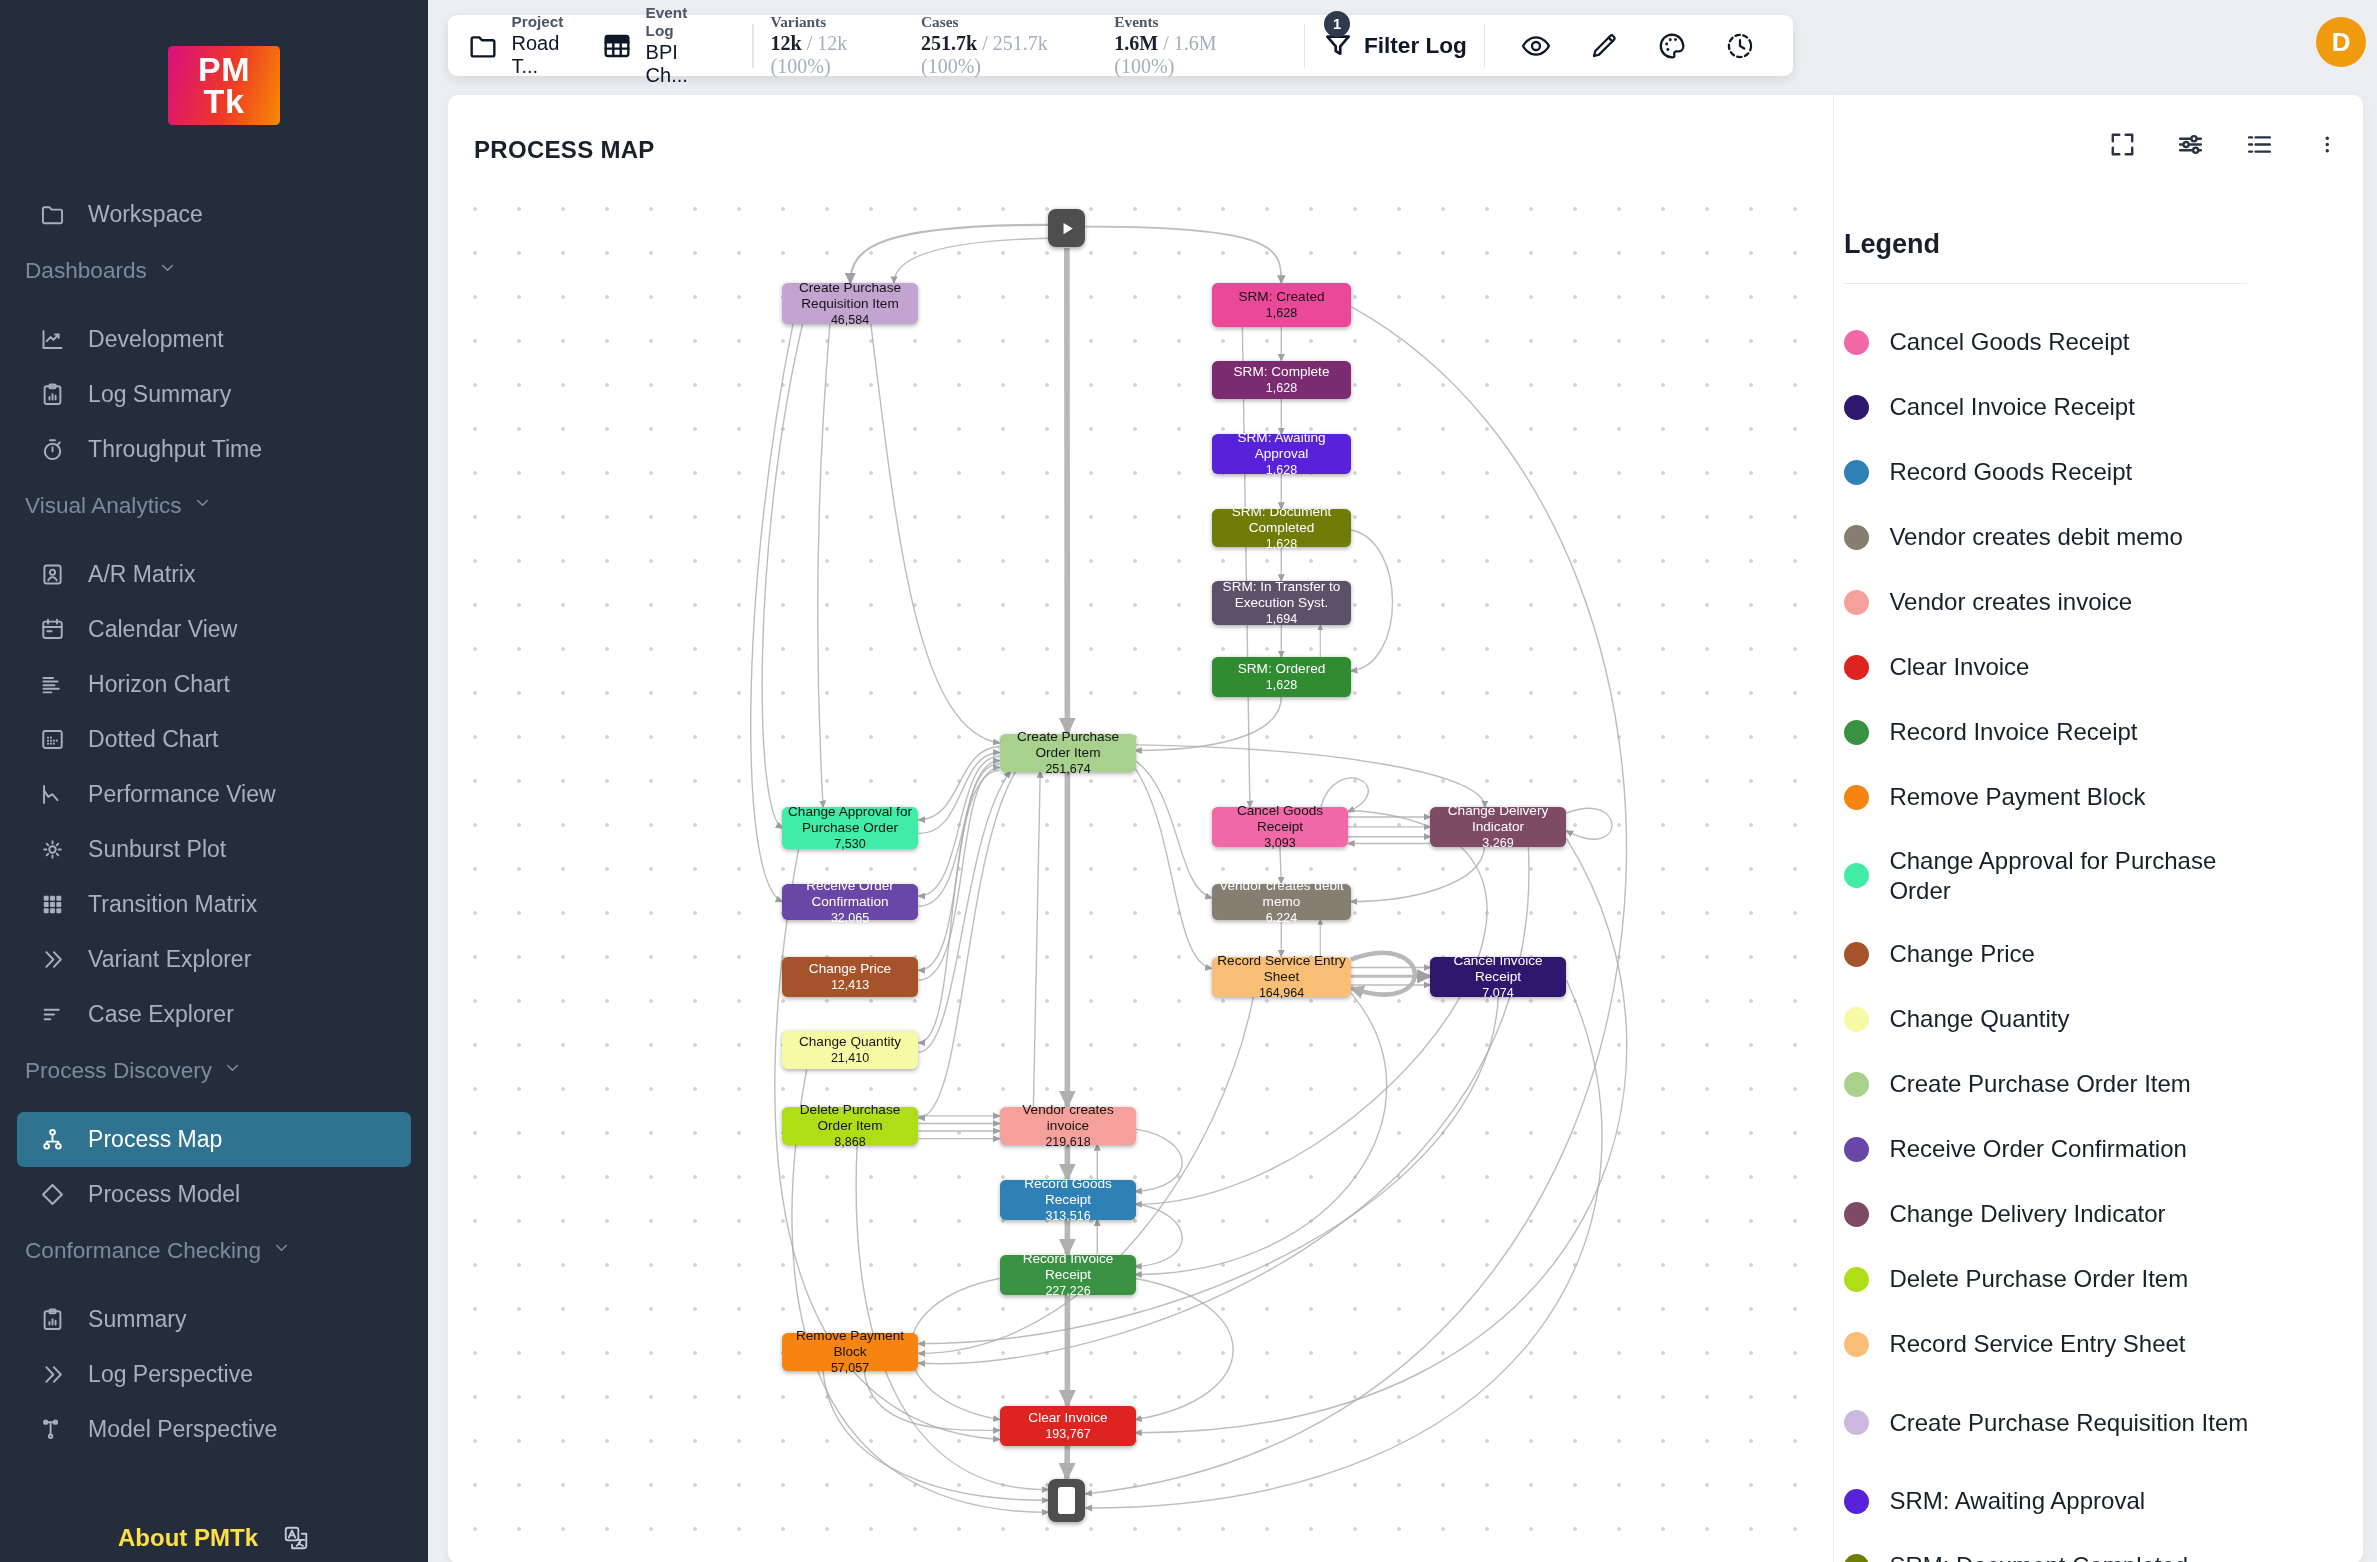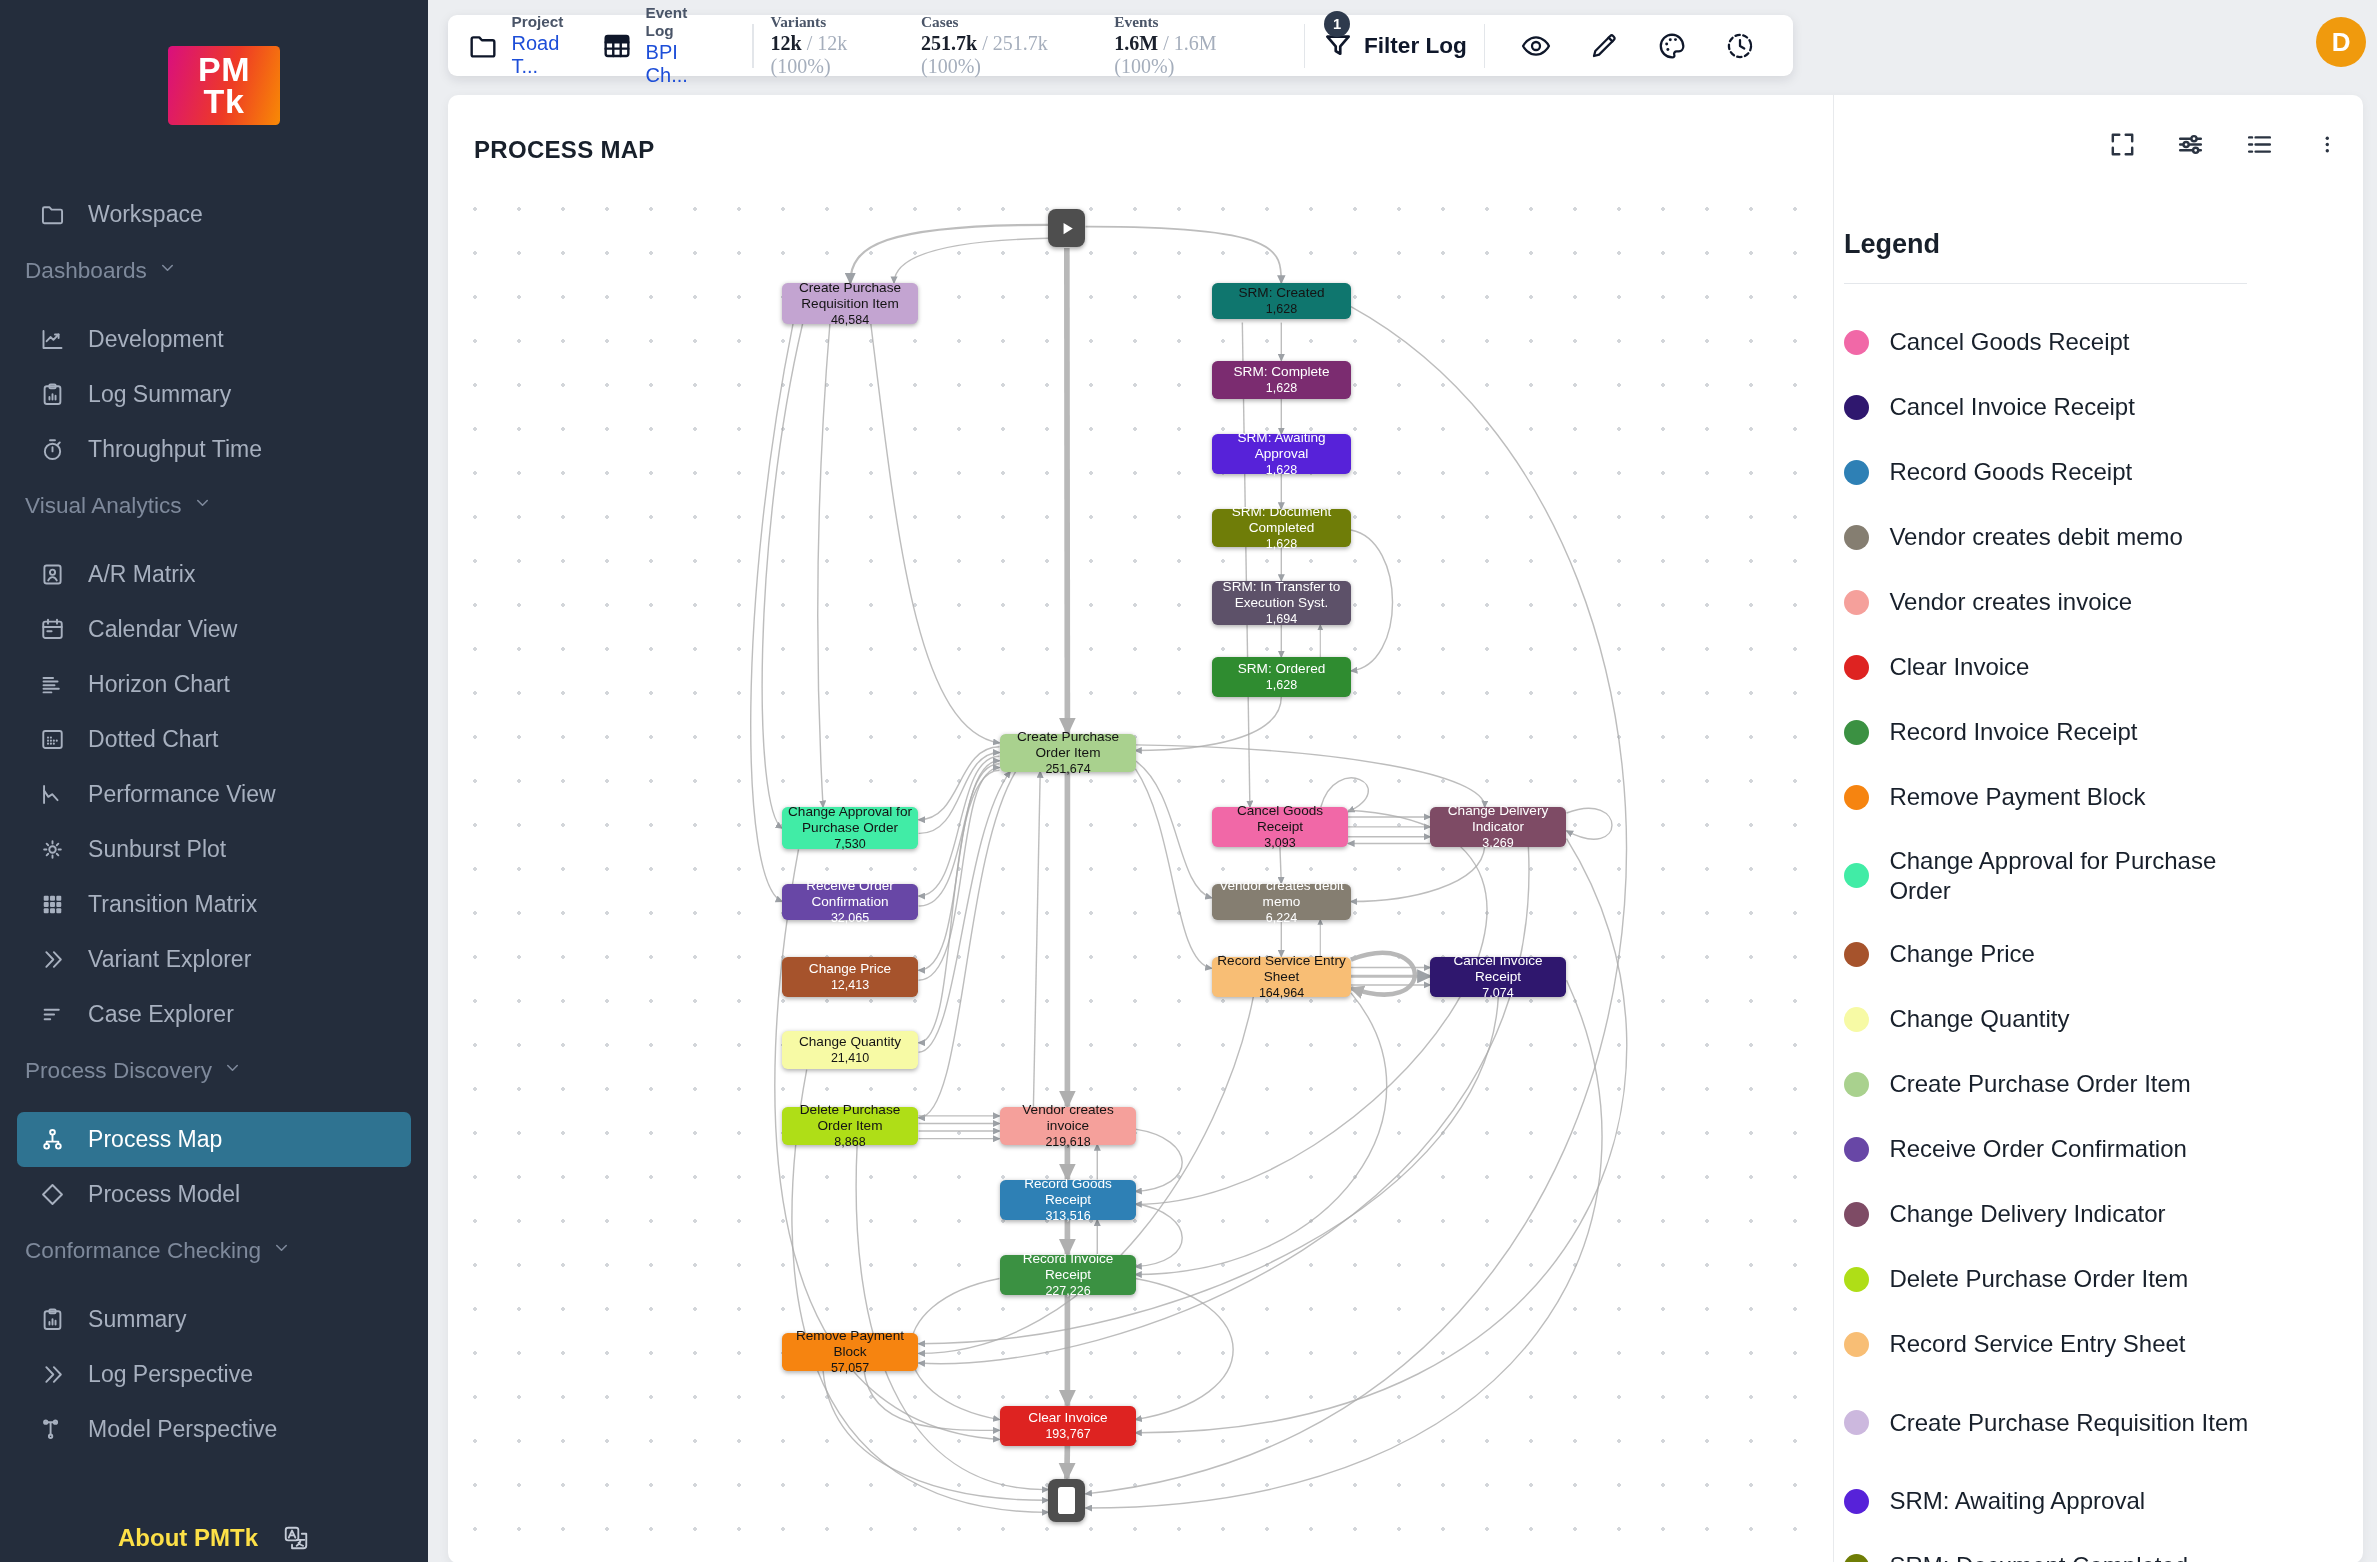--- a/index.html
+++ b/index.html
@@ -22,21 +22,21 @@
   .about{position:absolute;bottom:6.8px;left:0;right:0;height:34px;display:flex;align-items:center;
     justify-content:center;gap:24px;color:#fde047;font-weight:700;font-size:24px;}
   .about .ic{width:28px;height:28px;color:#C4CBD7;}
   
   .topbar{position:absolute;left:448px;top:15.3px;width:1345px;height:61px;background:#fff;border-radius:9px;
     box-shadow:0 3.4px 10.2px rgba(15,23,42,.10);display:flex;align-items:center;padding:0 19px;box-sizing:border-box;z-index:6;}
   .tb-group{display:flex;align-items:center;gap:12.5px;margin-right:25px;}
   .tb-ic{width:32px;height:32px;color:#0F172A;flex:none;}
   .tb-col{display:flex;flex-direction:column;}
   .tb-label{font-size:15.3px;font-weight:700;color:#4A5568;}
-  .tb-value{font-size:20px;font-weight:500;color:#1d4ed8;margin-top:1.1px;}
+  .tb-value{font-size:20px;font-weight:500;color:#0f172a;margin-top:1.1px;}
   .stat{display:flex;flex-direction:column;margin-right:29px;font-family:Liberation Serif, serif;}
   .stat-val{font-size:20px;margin-top:1.1px;}
   .stat-val .primary{font-weight:700;color:#1A202C;}
   .stat-val .secondary{color:#A5AEBC;font-weight:400;}
   .vdiv{width:1.1px;height:44px;background:#E3E6EA;margin:0 17px;flex:none;}
   .filter{display:flex;align-items:center;gap:10.2px;position:relative;cursor:pointer;}
   .filter-label{font-size:22.6px;font-weight:700;color:#0F172A;white-space:nowrap;}
   .badge{position:absolute;top:-19px;left:2.3px;width:26px;height:26px;border-radius:50%;background:#2E3A4D;
     color:#fff;font-size:14.7px;display:flex;align-items:center;justify-content:center;font-weight:600;}
   .tool{width:32px;height:32px;color:#0F172A;margin:0 18px;cursor:pointer;flex:none;}
@@ -603,21 +603,21 @@
         <span class="play">
           <svg class="icon" viewBox="0 0 24 24" fill="none" stroke="currentColor" stroke-width="1.7" stroke-linecap="round" stroke-linejoin="round">
             <path d="M9.2 6.6v10.8L18 12z" fill="#fff" stroke="none"></path>
           </svg>
         </span>
       </div>
       <div class="node dark" style="left: 782px; top: 283px; width: 136px; height: 41px; background: rgb(195, 164, 209);">
         <span class="lbl">Create Purchase Requisition Item</span>
         <span class="cnt">46,584</span>
       </div>
-      <div class="node dark" style="left: 1212px; top: 283px; width: 139px; height: 36px; background: #0f766e;">
+      <div class="node dark" style="left: 1212px; top: 283px; width: 139px; height: 44px; background: #ec4899;">
         <span class="lbl">SRM: Created</span>
         <span class="cnt">1,628</span>
       </div>
       <div class="node" style="left: 1212px; top: 361px; width: 139px; height: 38px; background: rgb(123, 44, 112);">
         <span class="lbl">SRM: Complete</span>
         <span class="cnt">1,628</span>
       </div>
       <div class="node" style="left: 1212px; top: 434px; width: 139px; height: 40px; background: rgb(87, 34, 217);">
         <span class="lbl">SRM: Awaiting Approval</span>
         <span class="cnt">1,628</span>

